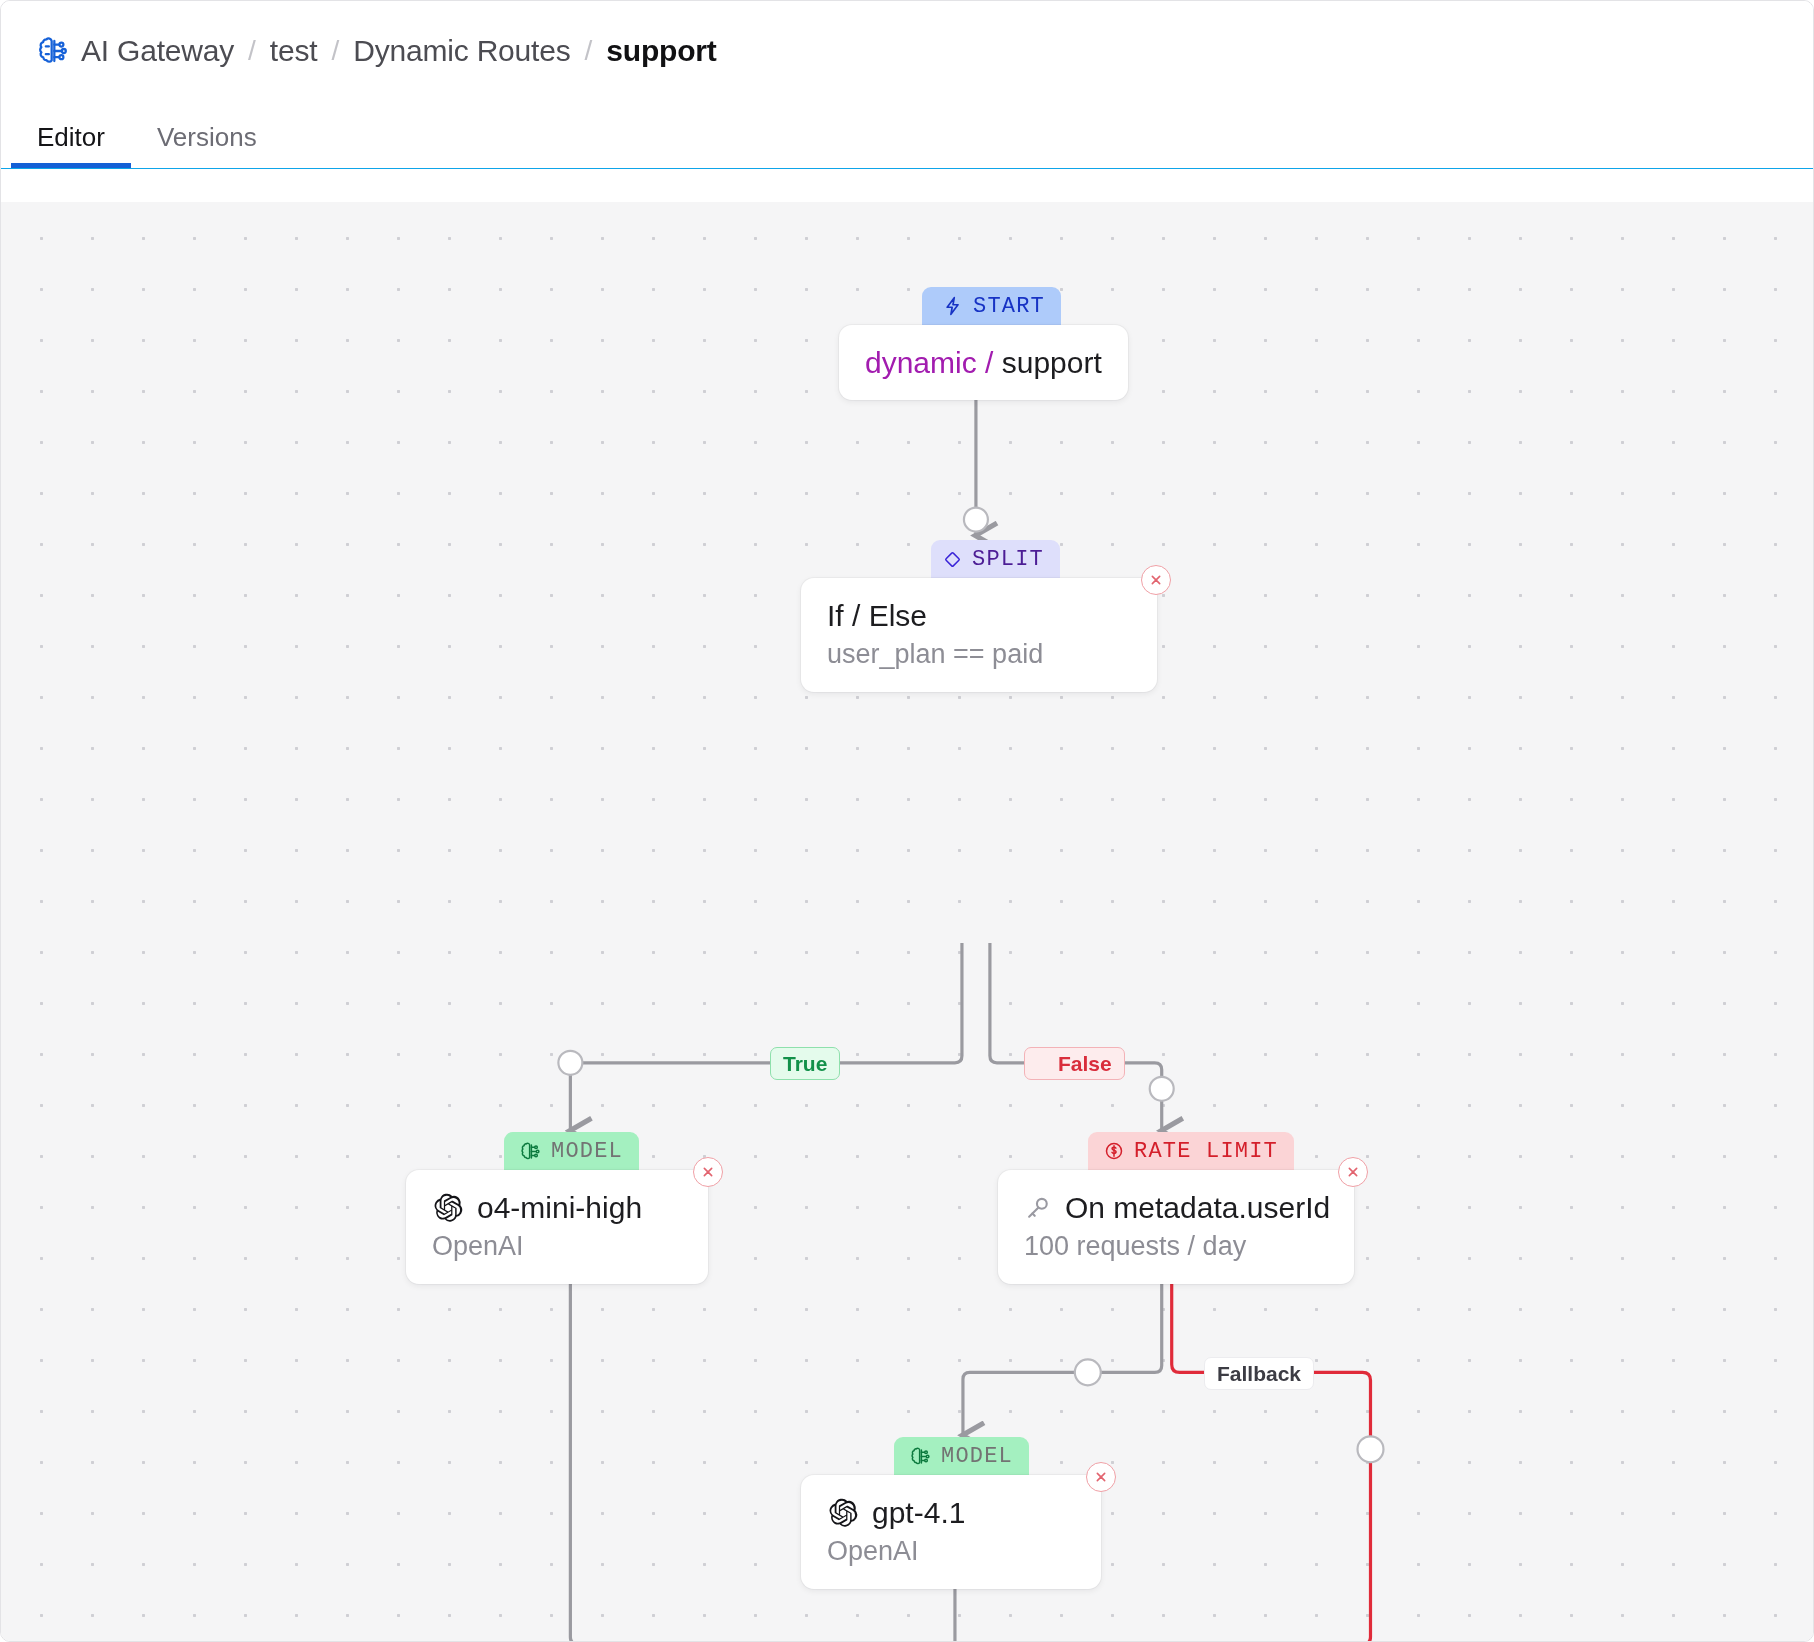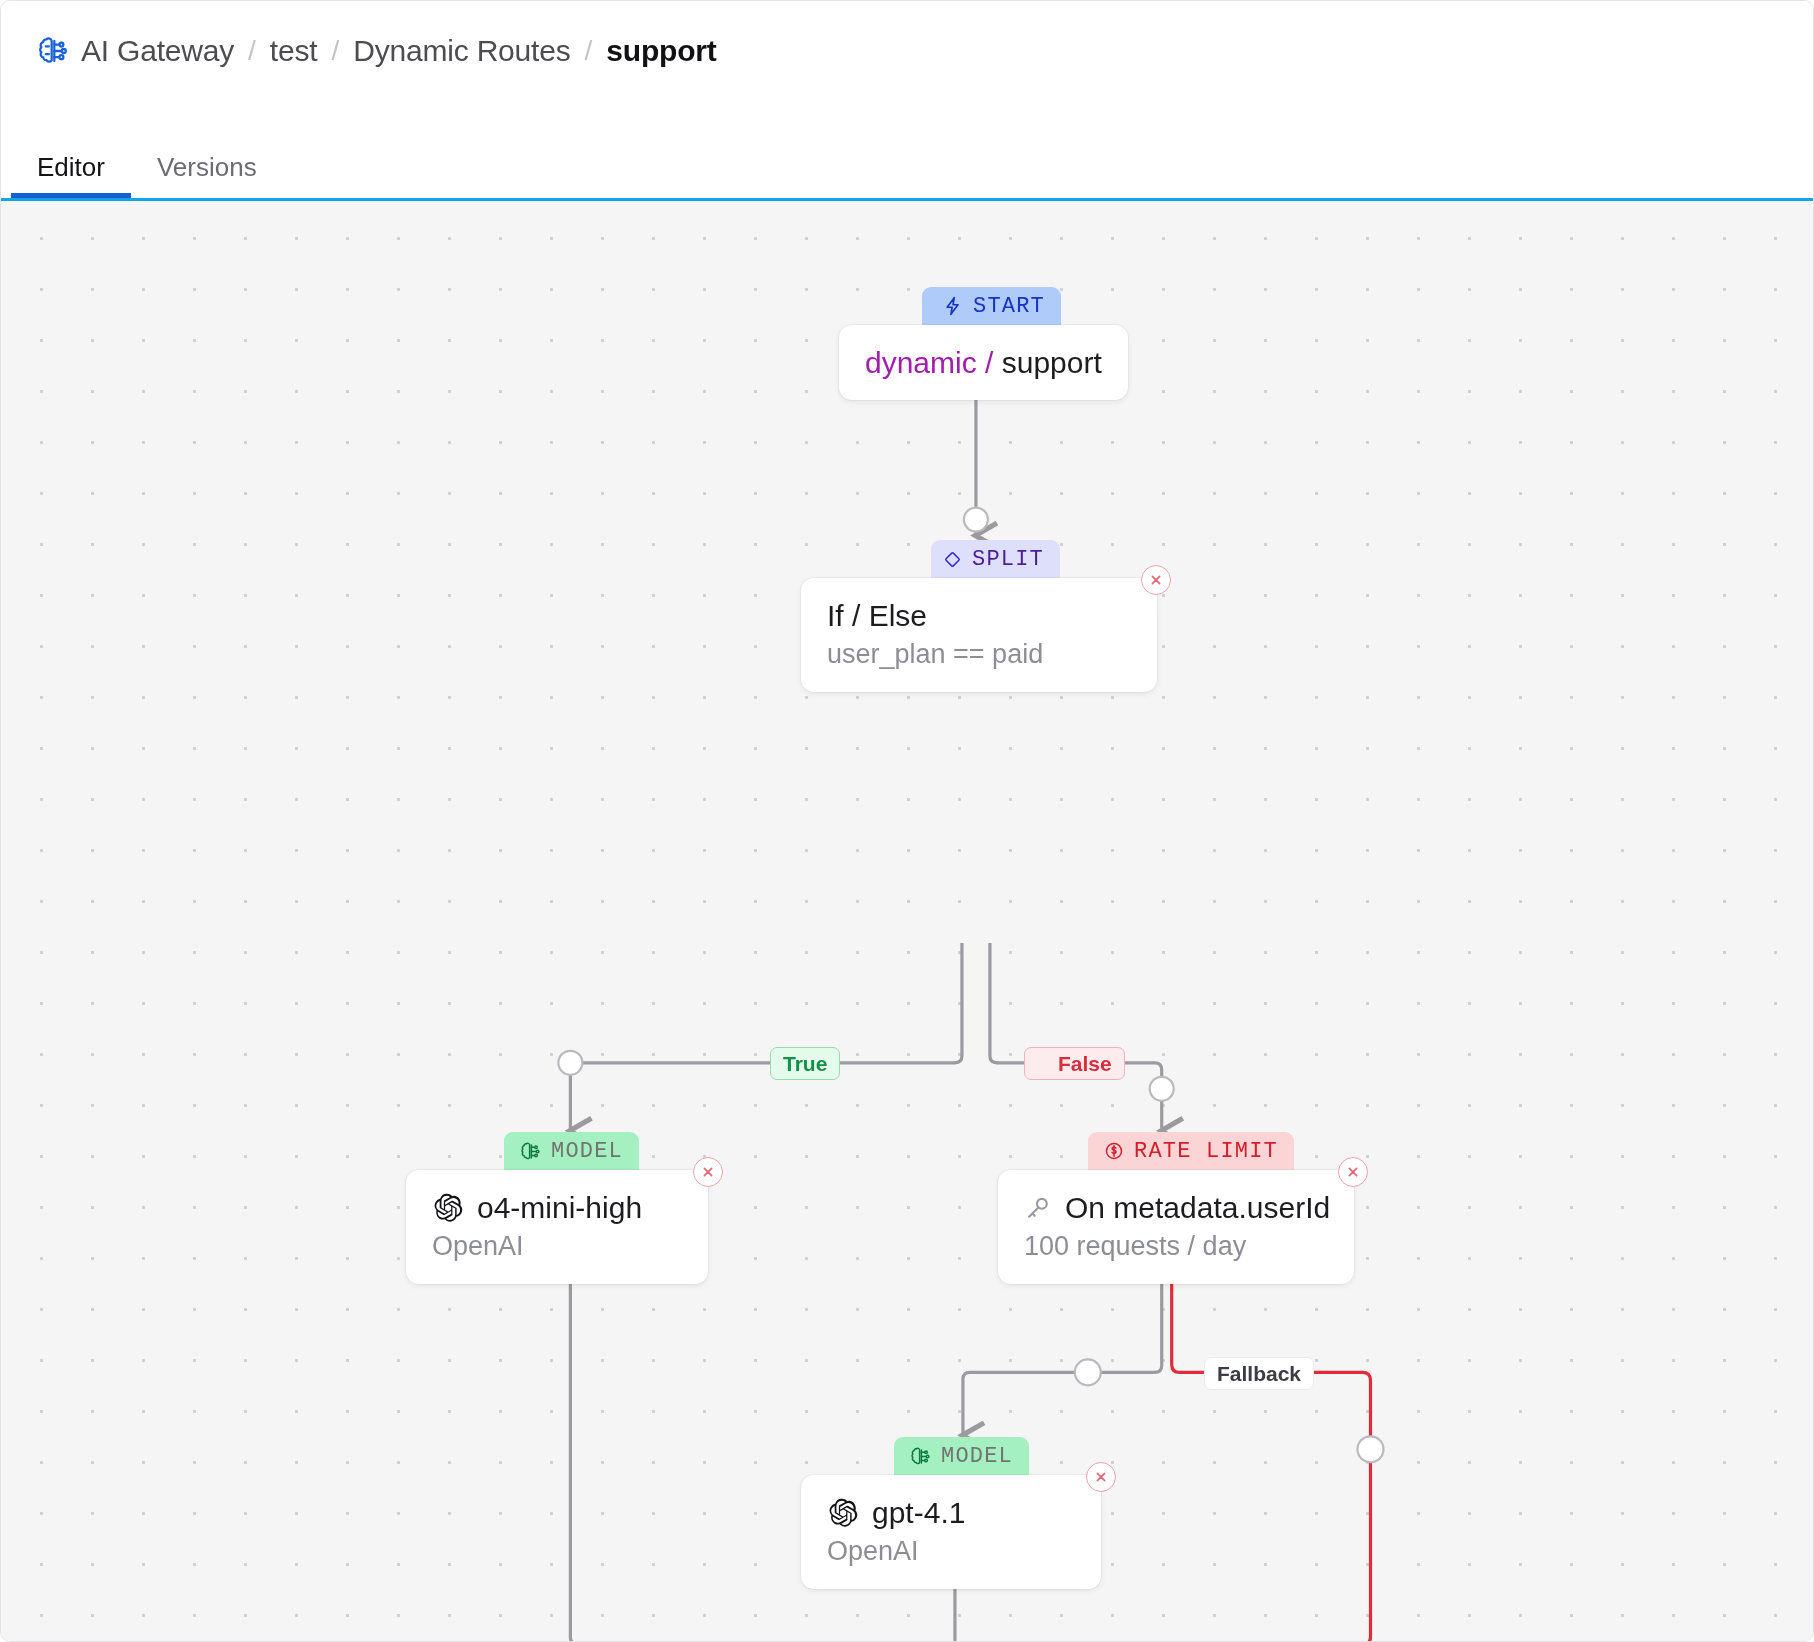--- a/index.html
+++ b/index.html
@@ -14,23 +14,23 @@
     width: 1814px; height: 1642px;
     background: #ffffff;
     border: 1px solid #e3e3e6;
     border-radius: 10px;
     overflow: hidden;
   }
 
   
   .header {
     position: absolute; top: 0; left: 0; right: 0;
-    height: 200px;
-    background: #ffffff;
-    border-bottom: 3px solid #0ea5e9;
+    height: 168px;
+    background: #ffffff;
+    border-bottom: 1px solid #0ea5e9;
   }
   .breadcrumb {
     position: absolute; left: 36px; top: 33px;
     display: flex; align-items: center; gap: 0px;
     font-size: 30px;
     white-space: nowrap;
   }
   .bc-icon { width: 32px; height: 32px; margin-right: 12px; display:block; flex:0 0 auto;}
   .bc-item { color: #4c4c52; letter-spacing: -0.2px; }
   .bc-item.current { color: #111113; font-weight: 700; }

